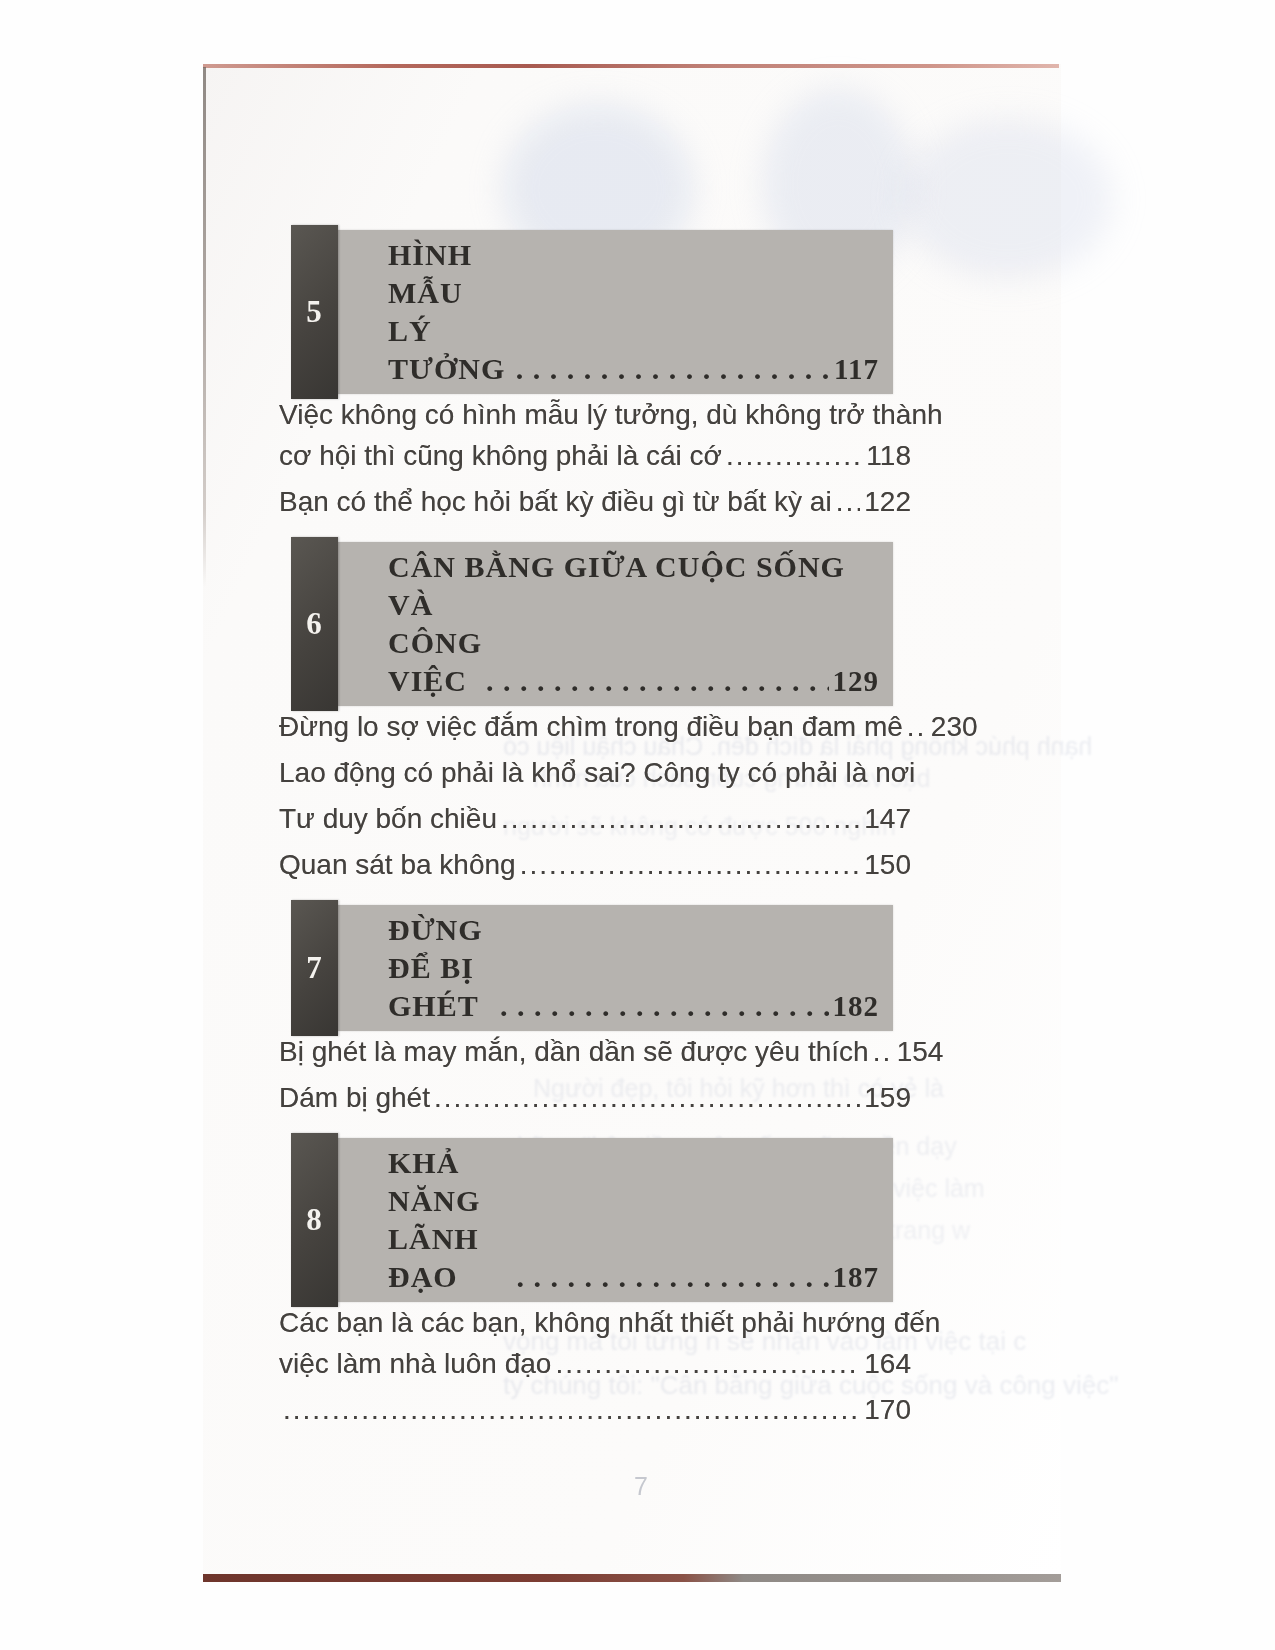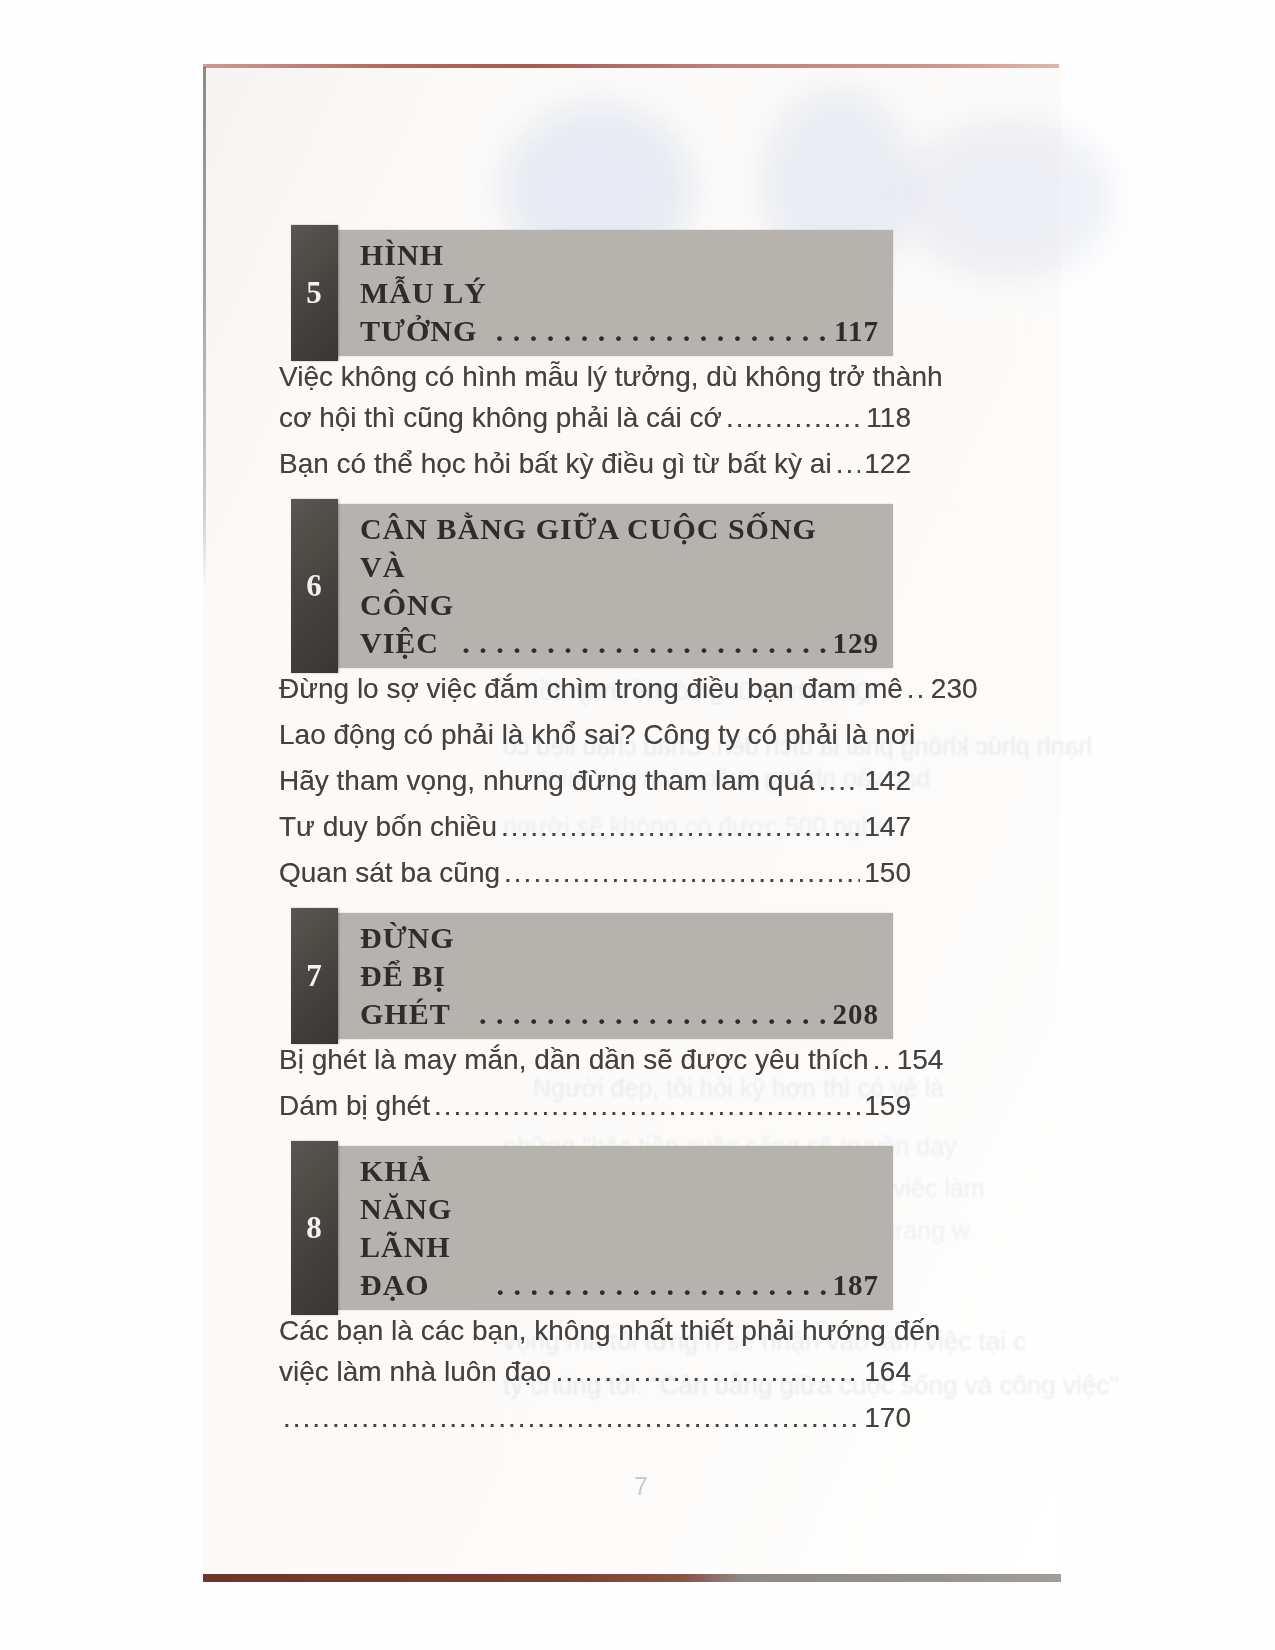--- a/index.html
+++ b/index.html
@@ -39,21 +39,21 @@
   .ghost.mirror{transform:scaleX(-1);}
   
   .content{position:absolute;left:76px;top:166px;width:632px;color:#45423f;}
   .chapter-bar{
     position:relative;margin:0 18px 0 13px;background:#b6b3af;
     padding:6px 14px 6px 68px;
     font-family:"Liberation Serif",serif;font-weight:bold;
     color:#2f2d2a;letter-spacing:1px;
     box-shadow:0 0 2px rgba(0,0,0,.15);
   }
-  .chapter-bar .bar-line{display:flex;align-items:flex-end;font-size:30px;line-height:38px;}
+  .chapter-bar .bar-line{display:flex;align-items:flex-end;font-size:30px;line-height:38px;margin-left:28px;}
   .chapter-num{
     position:absolute;left:-1px;top:-5px;bottom:-5px;width:47px;
     background:linear-gradient(135deg,#5a5752 0%,#46433f 55%,#383633 100%);
     color:#f4f2ee;display:flex;align-items:center;justify-content:center;
     font-family:"Liberation Serif",serif;font-size:31px;font-weight:bold;
     box-shadow:1px 0 2px rgba(0,0,0,.25);
   }
   .leader{flex:1 1 auto;overflow:hidden;white-space:nowrap;margin:0 4px;min-width:20px;}
   .leader::after{content:". . . . . . . . . . . . . . . . . . . . . . . . . . . . . . . . . . . . . . . . . . . . . . . . . . . .";}
   .leader.dense::after{content:"....................................................................................................................";letter-spacing:2px;}
@@ -146,48 +146,41 @@
                 <span class="pg">230</span>
               </div>
             </div>
             <div class="toc-item">
               <div class="toc-line">
                 <span class="txt">Lao động có phải là khổ sai? Công ty có phải là nơi</span>
               </div>
             </div>
             <div class="toc-item">
               <div class="toc-line">
-                <span class="txt">Hãy tham vọng, nhưng đừng tham lam quá</span>
-                <span class="leader dense"></span>
-                <span class="pg">142</span>
-              </div>
-            </div>
-            <div class="toc-item">
-              <div class="toc-line">
                 <span class="txt">Tư duy bốn chiều</span>
                 <span class="leader dense"></span>
                 <span class="pg">147</span>
               </div>
             </div>
             <div class="toc-item">
               <div class="toc-line">
-                <span class="txt">Quan sát ba cũng</span>
+                <span class="txt">Quan sát ba không</span>
                 <span class="leader dense"></span>
                 <span class="pg">150</span>
               </div>
             </div>
           </div>
         </div>
         <div class="chapter">
           <div class="chapter-bar">
             <div class="chapter-num">7</div>
             <div class="bar-line">
               <span class="txt">ĐỪNG ĐỂ BỊ GHÉT</span>
               <span class="leader"></span>
-              <span class="bar-page pg">208</span>
+              <span class="bar-page pg">182</span>
             </div>
           </div>
           <div class="items">
             <div class="toc-item">
               <div class="toc-line">
                 <span class="txt">Bị ghét là may mắn, dần dần sẽ được yêu thích</span>
                 <span class="leader dense"></span>
                 <span class="pg">154</span>
               </div>
             </div>

